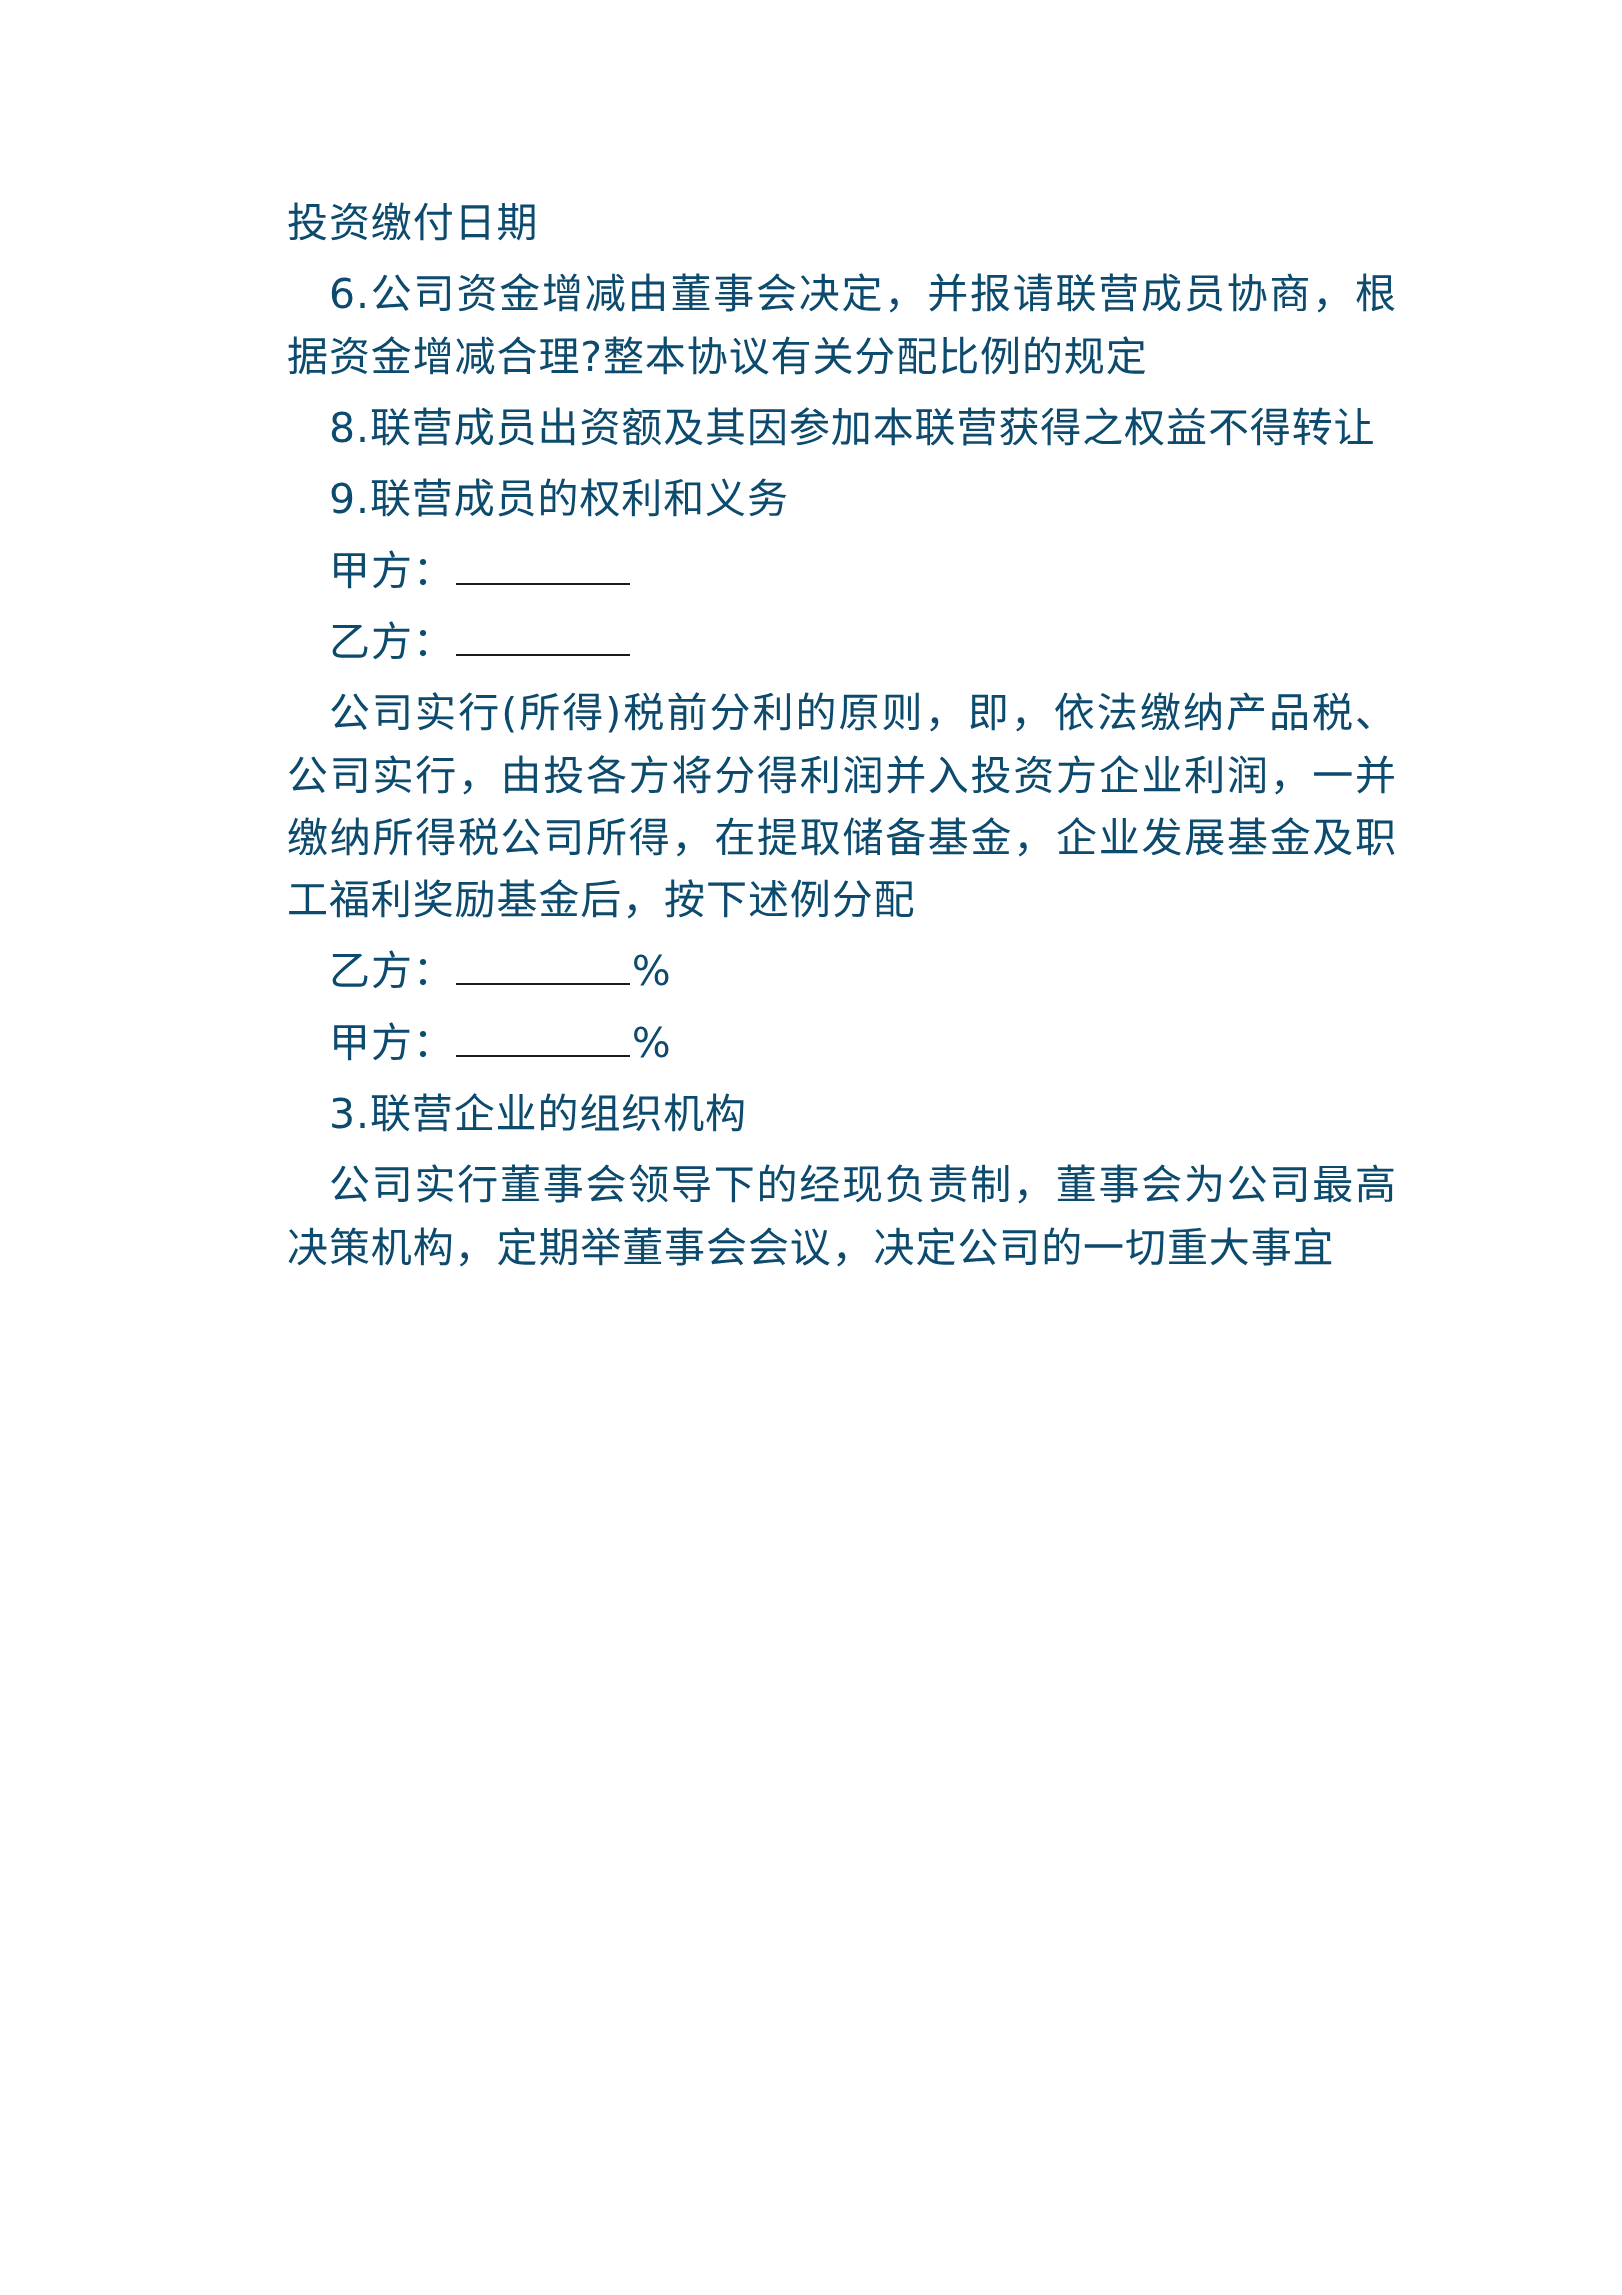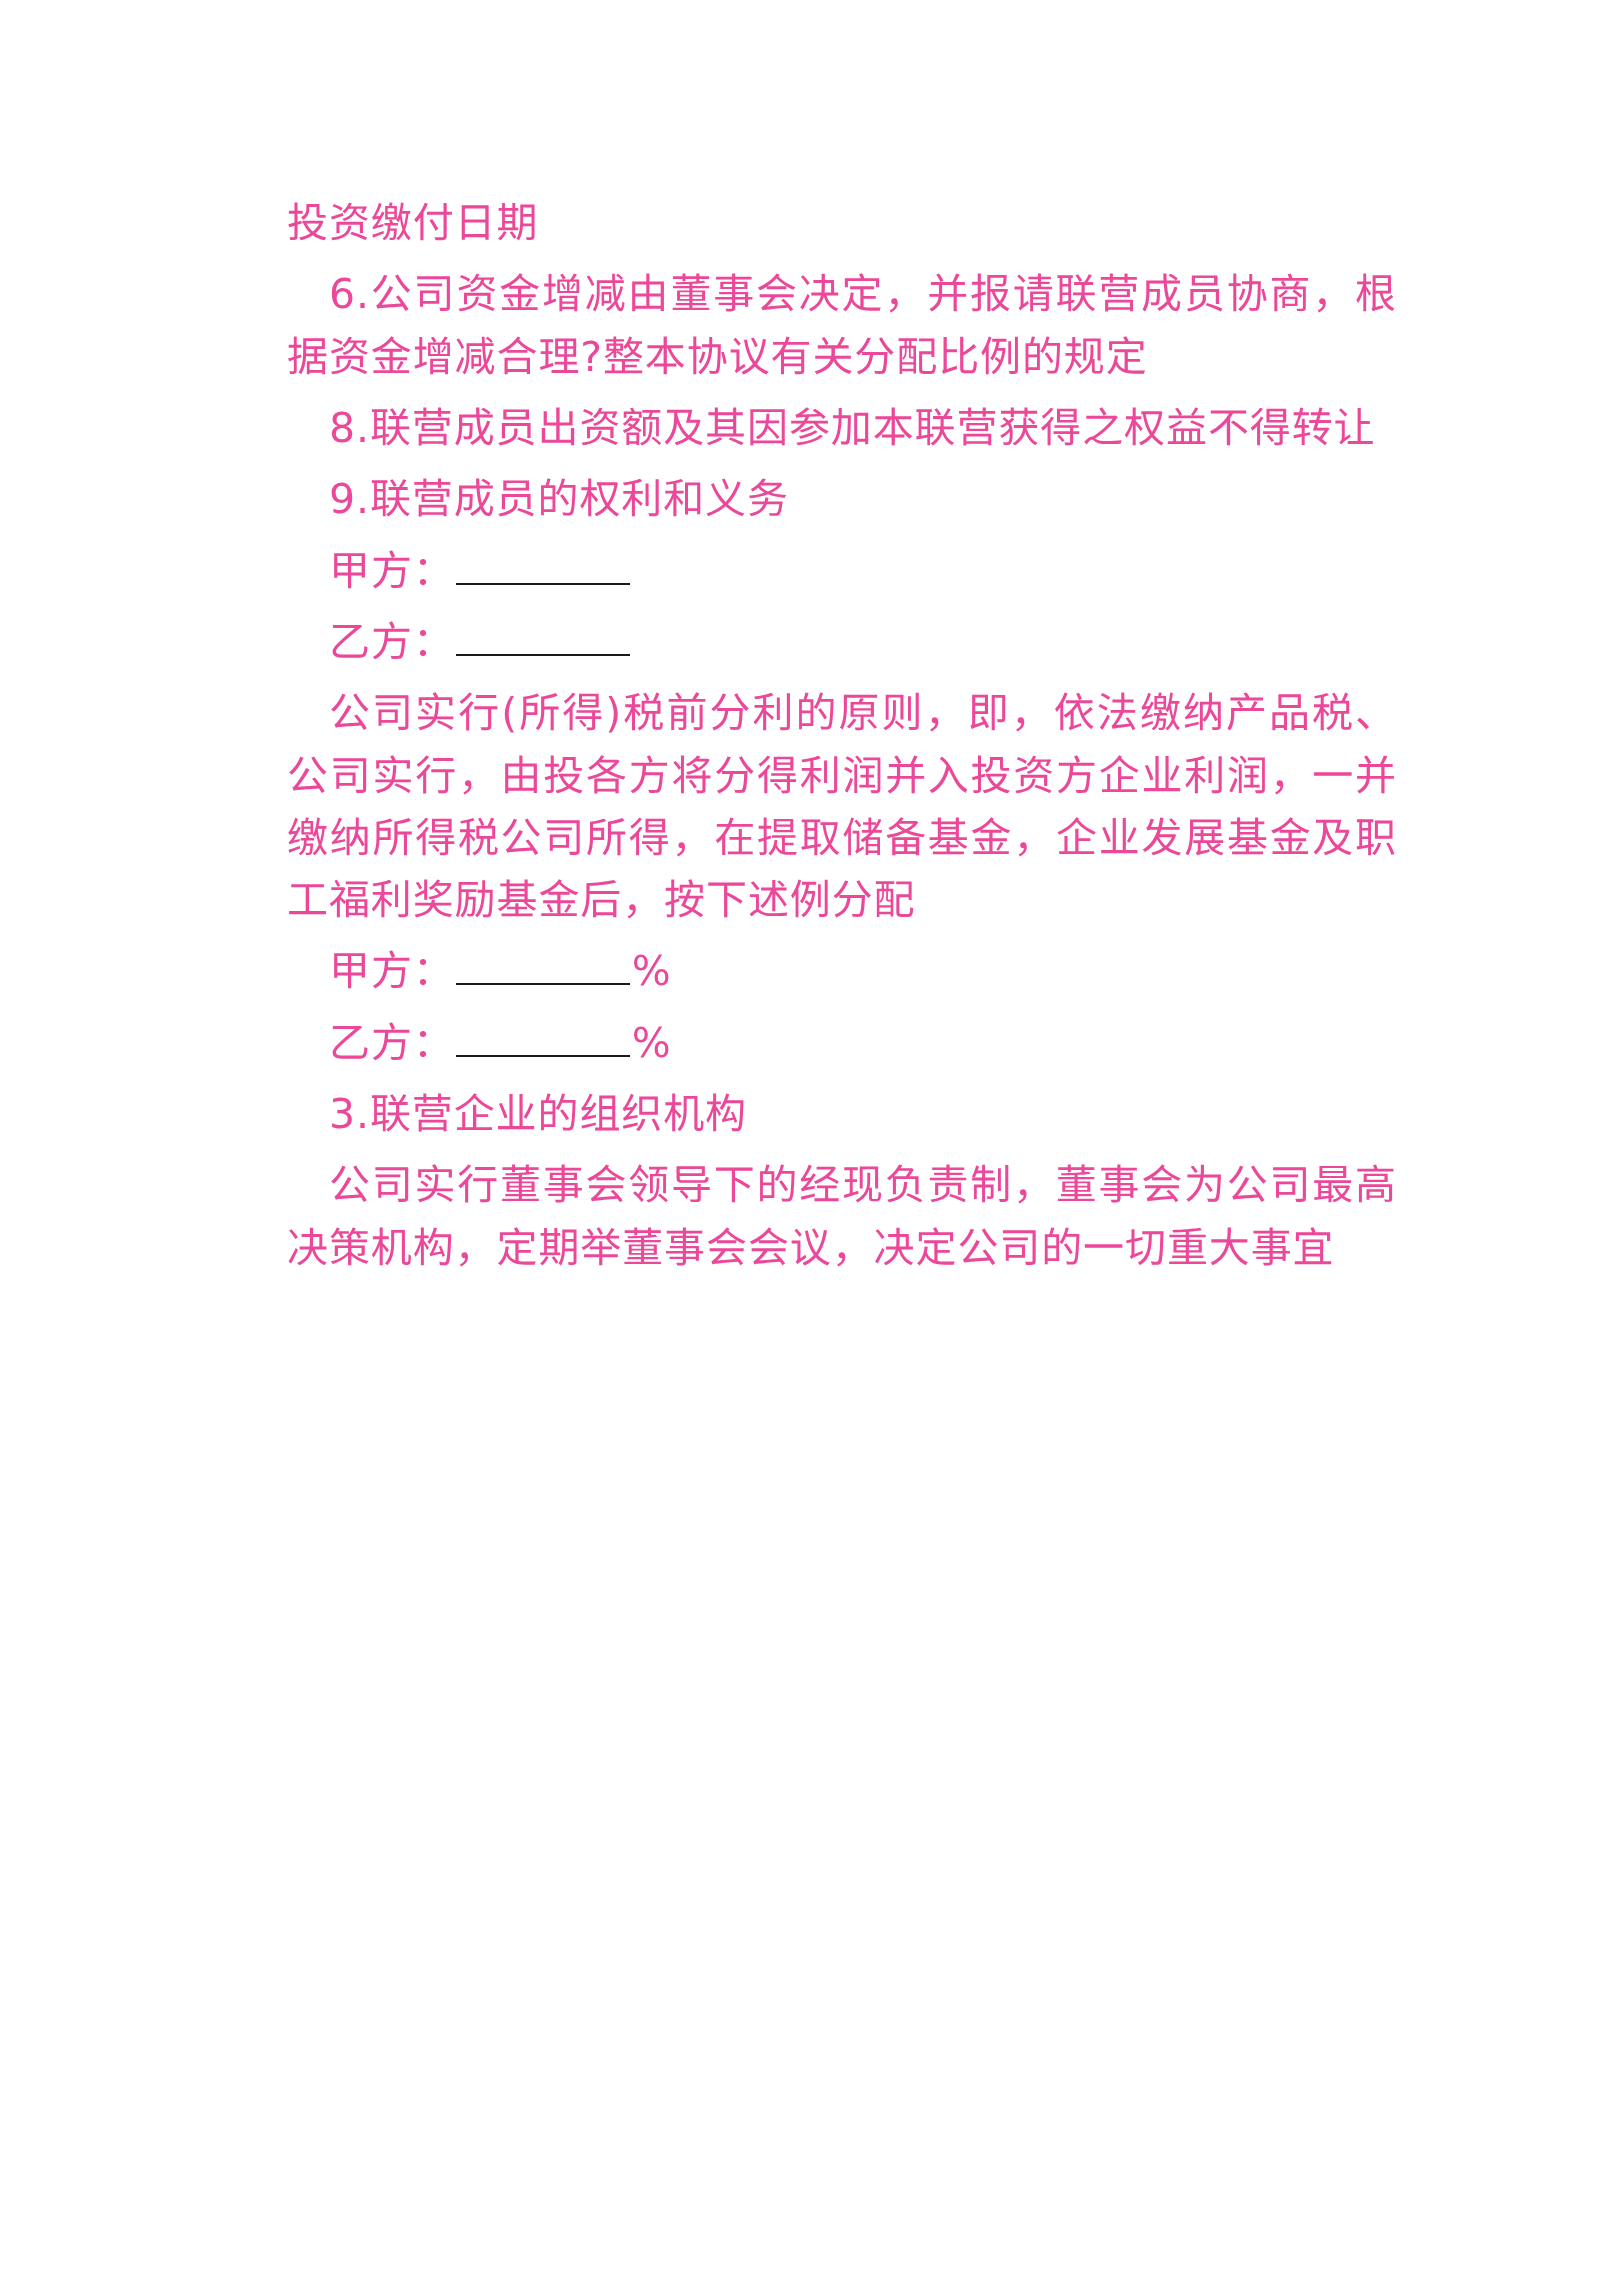--- a/index.html
+++ b/index.html
@@ -21,21 +21,21 @@
     box-sizing: border-box;
     padding: 192px 226px 121px 287px;
     background: #ffffff;
   }
   .doc-body {
     font-size: 41px;
     line-height: 1.52;
     letter-spacing: 0.9px;
     text-align: justify;
     text-justify: inter-ideograph;
-    color: #ec4899;
+    color: #0c4a6e;
   }
   p.para {
     margin: 0 0 9px 0;
     text-indent: 0;
   }
   p.indent {
     text-indent: 42px;
   }
   p.noindent {
     text-indent: 0;
@@ -65,24 +65,24 @@
     <p class="para indent">
       <span>甲方：</span><span class="fill fill-long"></span>
     </p>
     <p class="para indent">
       <span>乙方：</span><span class="fill fill-long"></span>
     </p>
 
     <p class="para indent">公司实行(所得)税前分利的原则，即，依法缴纳产品税、公司实行，由投各方将分得利润并入投资方企业利润，一并缴纳所得税公司所得，在提取储备基金，企业发展基金及职工福利奖励基金后，按下述例分配</p>
 
     <p class="para indent">
-      <span>甲方：</span><span class="fill fill-long"></span><span class="pct">%</span>
+      <span>乙方：</span><span class="fill fill-long"></span><span class="pct">%</span>
     </p>
     <p class="para indent">
-      <span>乙方：</span><span class="fill fill-long"></span><span class="pct">%</span>
+      <span>甲方：</span><span class="fill fill-long"></span><span class="pct">%</span>
     </p>
 
 
     <p class="para indent">3.联营企业的组织机构</p>
     <p class="para indent">公司实行董事会领导下的经现负责制，董事会为公司最高决策机构，定期举董事会会议，决定公司的一切重大事宜</p>
 
   </div>
 </div>
 
 

